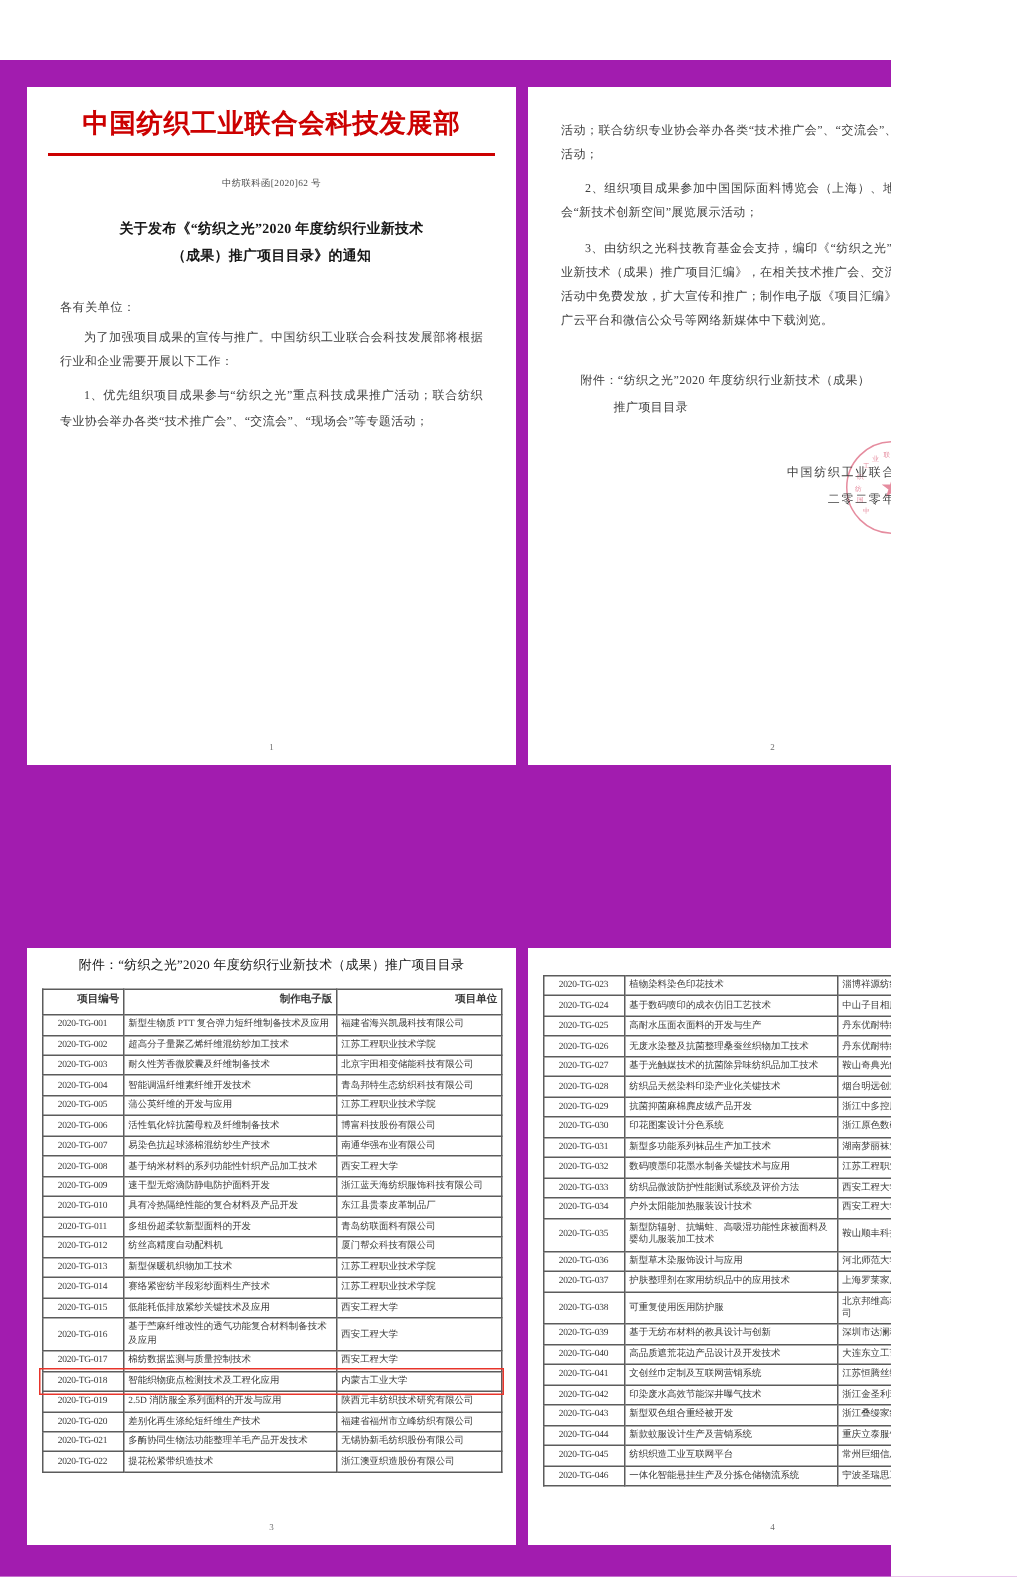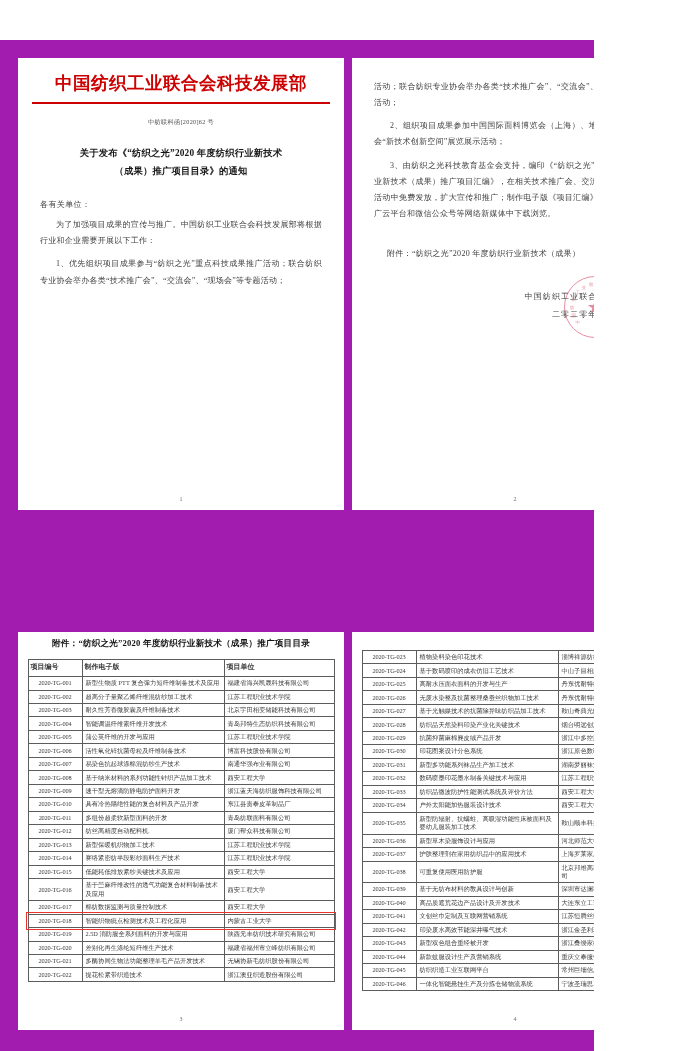--- a/index.html
+++ b/index.html
@@ -149,21 +149,21 @@
     bottom: 8px;
     left: 0; right: 0;
     text-align: center;
     font-size: 6px;
     color: #6f6f6f;
   }
 
   
   .appendix-title {
     text-align: center;
-    font-weight: bold;
+    font-weight: normal;
     font-size: 8.6px;
     color: #141414;
     margin: 6px 0 9px 0;
     letter-spacing: 0.2px;
     white-space: nowrap;
   }
 
   table.catalog {
     width: 306px;
     margin: 0 auto;
@@ -173,21 +173,21 @@
   table.catalog th,
   table.catalog td {
     border: 0.7px solid #5c5c5c;
     color: #3a3a3a;
     padding: 2.1px 3px;
     vertical-align: middle;
     line-height: 1.32;
     word-break: break-all;
   }
   table.catalog th {
-    text-align: left;
+    text-align: right;
     font-weight: bold;
     font-size: 7px;
     padding: 3.4px 2px;
     font-family: Liberation Mono, monospace;
   }
   table.catalog td { font-size: 6.3px; }
   td.col-code {
     text-align: center;
     font-size: 5.3px;
     letter-spacing: -0.15px;
@@ -229,20 +229,21 @@
     <div class="body-p">1、优先组织项目成果参与“纺织之光”重点科技成果推广活动；联合纺织专业协会举办各类“技术推广会”、“交流会”、“现场会”等专题活动；</div>
     <div class="page-num">1</div>
   </div>
 
   <div class="page page-2">
     <div style="height:14px"></div>
     <div class="body-p noindent">活动；联合纺织专业协会举办各类“技术推广会”、“交流会”、“现场会”等专题活动；</div>
     <div class="body-p">2、组织项目成果参加中国国际面料博览会（上海）、地方纺织服装博览会“新技术创新空间”展览展示活动；</div>
     <div class="body-p">3、由纺织之光科技教育基金会支持，编印《“纺织之光”2020 年度纺织行业新技术（成果）推广项目汇编》，在相关技术推广会、交流会、展览展示等活动中免费发放，扩大宣传和推广；制作电子版《项目汇编》，在纺织之光推广云平台和微信公众号等网络新媒体中下载浏览。</div>
     <div class="attach-line">附件：“纺织之光”2020 年度纺织行业新技术（成果）</div>
+    <div class="attach-line indent2">推广项目目录</div>
 
     <div class="sig-block">
       <div class="seal">
         <div class="seal-text" id="seal-ring">
             <span style="transform: rotate(-130deg) translate(0px, -23px) rotate(130deg) translate(-2px, -2px);">中</span>
             <span style="transform: rotate(-110deg) translate(0px, -23px) rotate(110deg) translate(-2px, -2px);">国</span>
             <span style="transform: rotate(-90deg) translate(0px, -23px) rotate(90deg) translate(-2px, -2px);">纺</span>
             <span style="transform: rotate(-70deg) translate(0px, -23px) rotate(70deg) translate(-2px, -2px);">织</span>
             <span style="transform: rotate(-50deg) translate(0px, -23px) rotate(50deg) translate(-2px, -2px);">工</span>
             <span style="transform: rotate(-30deg) translate(0px, -23px) rotate(30deg) translate(-2px, -2px);">业</span>

